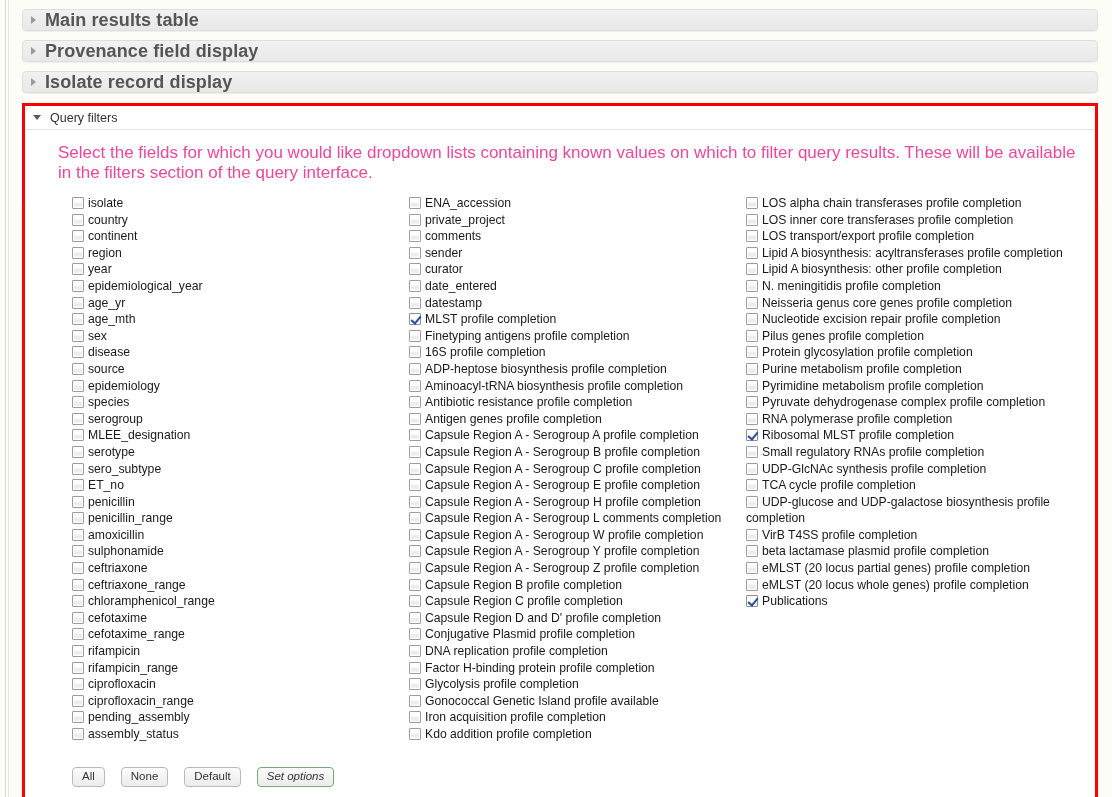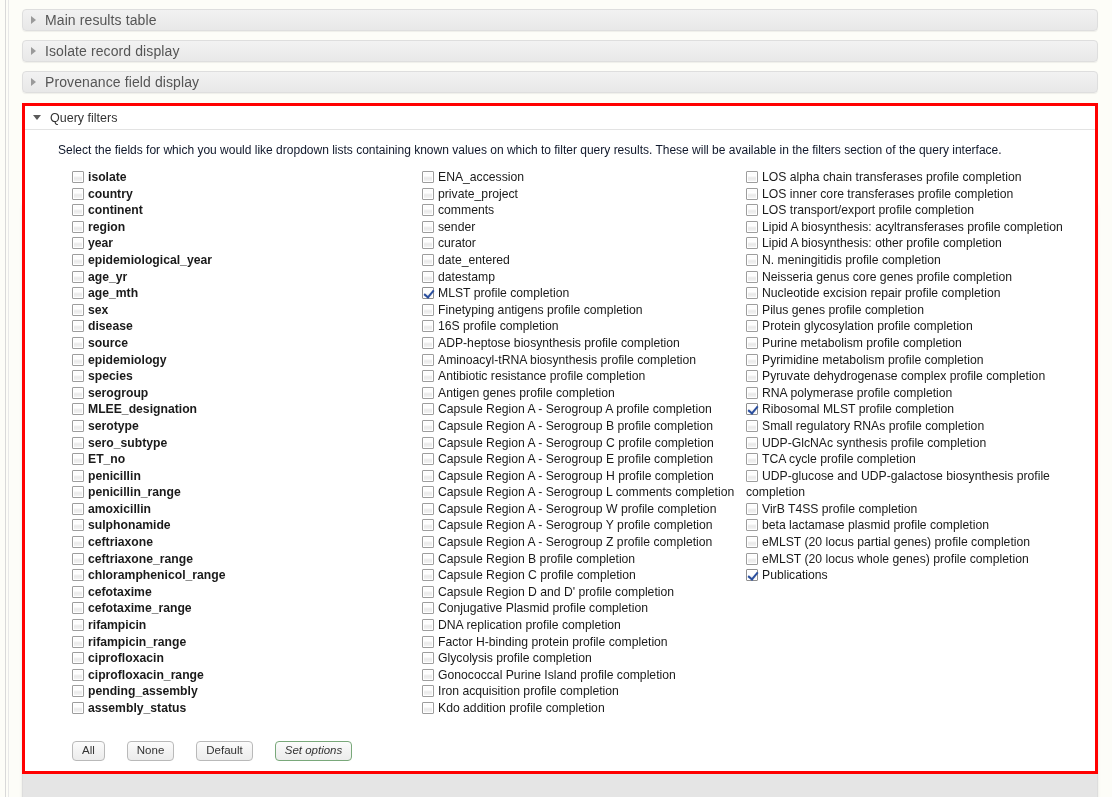--- a/index.html
+++ b/index.html
@@ -57,23 +57,24 @@
   }
   .acc-header .tri {
     width: 0; height: 0;
     border-top: 4px solid transparent;
     border-bottom: 4px solid transparent;
     border-left: 5px solid #9a9a9a;
     margin-right: 9px;
     flex: none;
   }
   .acc-header .lbl {
-    font-size: 14px;
+    font-size: 18px;
     color: #555555;
     letter-spacing: 0.1px;
+    font-weight: bold;
   }
 
   
   .qf-outer {
     position: relative;
     margin: 10px 14px 0 13px;
     border: 3px solid #ff0000;
     background: #ffffff;
     box-sizing: border-box;
   }
@@ -98,37 +99,37 @@
   .qf-header .lbl {
     font-size: 12.5px;
     color: #333333;
   }
 
   .qf-body {
     padding: 13px 0 8px 0;
     background: #ffffff;
   }
   .qf-desc {
-    font-size: 12px;
-    color: #0f172a;
+    font-size: 17px;
+    color: #ec4899;
     padding: 0 2px 12px 33px;
   }
 
   
   .cols {
     position: relative;
     padding-left: 47px;
     padding-right: 6px;
   }
   .col {
     position: absolute;
     top: 0;
   }
-  .col1 { left: 47px;  width: 330px; font-weight: bold; }
-  .col2 { left: 397px; width: 330px; }
+  .col1 { left: 47px;  width: 330px; }
+  .col2 { left: 384px; width: 330px; }
   .col3 { left: 721px; width: 340px; }
 
   .cb-row {
     display: block;
     line-height: 16.6px;
     font-size: 12.2px;
     color: #1a1a1a;
     white-space: normal;
     cursor: pointer;
   }
@@ -159,21 +160,21 @@
     height: 8px;
     border: solid #2b4f9e;
     border-width: 0 2px 2px 0;
     transform: rotate(40deg);
   }
 
   
   .btn-row {
     padding: 8px 0 2px 47px;
     display: flex;
-    gap: 22px;
+    gap: 16px;
   }
   .btn {
     font-family: "Liberation Sans", sans-serif;
     font-size: 11.5px;
     color: #333333;
     background: linear-gradient(to bottom, #fcfcfc 0%, #f3f3f3 50%, #ececec 100%);
     border: 1px solid #b9b9b9;
     border-radius: 4px;
     padding: 2px 9px 3px 9px;
     cursor: pointer;
@@ -218,25 +219,25 @@
 
 <div class="content">
 
   <div id="collapsed-sections">
       <div class="acc-header">
         <span class="tri"></span>
         <span class="lbl">Main results table</span>
       </div>
       <div class="acc-header">
         <span class="tri"></span>
-        <span class="lbl">Isolate record display</span>
+        <span class="lbl">Provenance field display</span>
       </div>
       <div class="acc-header">
         <span class="tri"></span>
-        <span class="lbl">Provenance field display</span>
+        <span class="lbl">Isolate record display</span>
       </div>
     </div>
 
   <div class="qf-stack">
     <div class="panel-shell"></div>
 
     <div class="qf-outer">
       <div class="qf-header">
         <span class="tri-down"></span>
         <span class="lbl">Query filters</span>
@@ -305,21 +306,21 @@
               <label class="cb-row"><span class="cb"></span><span>Capsule Region A - Serogroup W profile completion</span></label>
               <label class="cb-row"><span class="cb"></span><span>Capsule Region A - Serogroup Y profile completion</span></label>
               <label class="cb-row"><span class="cb"></span><span>Capsule Region A - Serogroup Z profile completion</span></label>
               <label class="cb-row"><span class="cb"></span><span>Capsule Region B profile completion</span></label>
               <label class="cb-row"><span class="cb"></span><span>Capsule Region C profile completion</span></label>
               <label class="cb-row"><span class="cb"></span><span>Capsule Region D and D' profile completion</span></label>
               <label class="cb-row"><span class="cb"></span><span>Conjugative Plasmid profile completion</span></label>
               <label class="cb-row"><span class="cb"></span><span>DNA replication profile completion</span></label>
               <label class="cb-row"><span class="cb"></span><span>Factor H-binding protein profile completion</span></label>
               <label class="cb-row"><span class="cb"></span><span>Glycolysis profile completion</span></label>
-              <label class="cb-row"><span class="cb"></span><span>Gonococcal Purine Island profile completion</span></label>
+              <label class="cb-row"><span class="cb"></span><span>Gonococcal Genetic Island profile available</span></label>
               <label class="cb-row"><span class="cb"></span><span>Iron acquisition profile completion</span></label>
               <label class="cb-row"><span class="cb"></span><span>Kdo addition profile completion</span></label>
             </div>
             <div class="col col3">
               <label class="cb-row"><span class="cb"></span><span>LOS alpha chain transferases profile completion</span></label>
               <label class="cb-row"><span class="cb"></span><span>LOS inner core transferases profile completion</span></label>
               <label class="cb-row"><span class="cb"></span><span>LOS transport/export profile completion</span></label>
               <label class="cb-row"><span class="cb"></span><span>Lipid A biosynthesis: acyltransferases profile completion</span></label>
               <label class="cb-row"><span class="cb"></span><span>Lipid A biosynthesis: other profile completion</span></label>
               <label class="cb-row"><span class="cb"></span><span>N. meningitidis profile completion</span></label>

